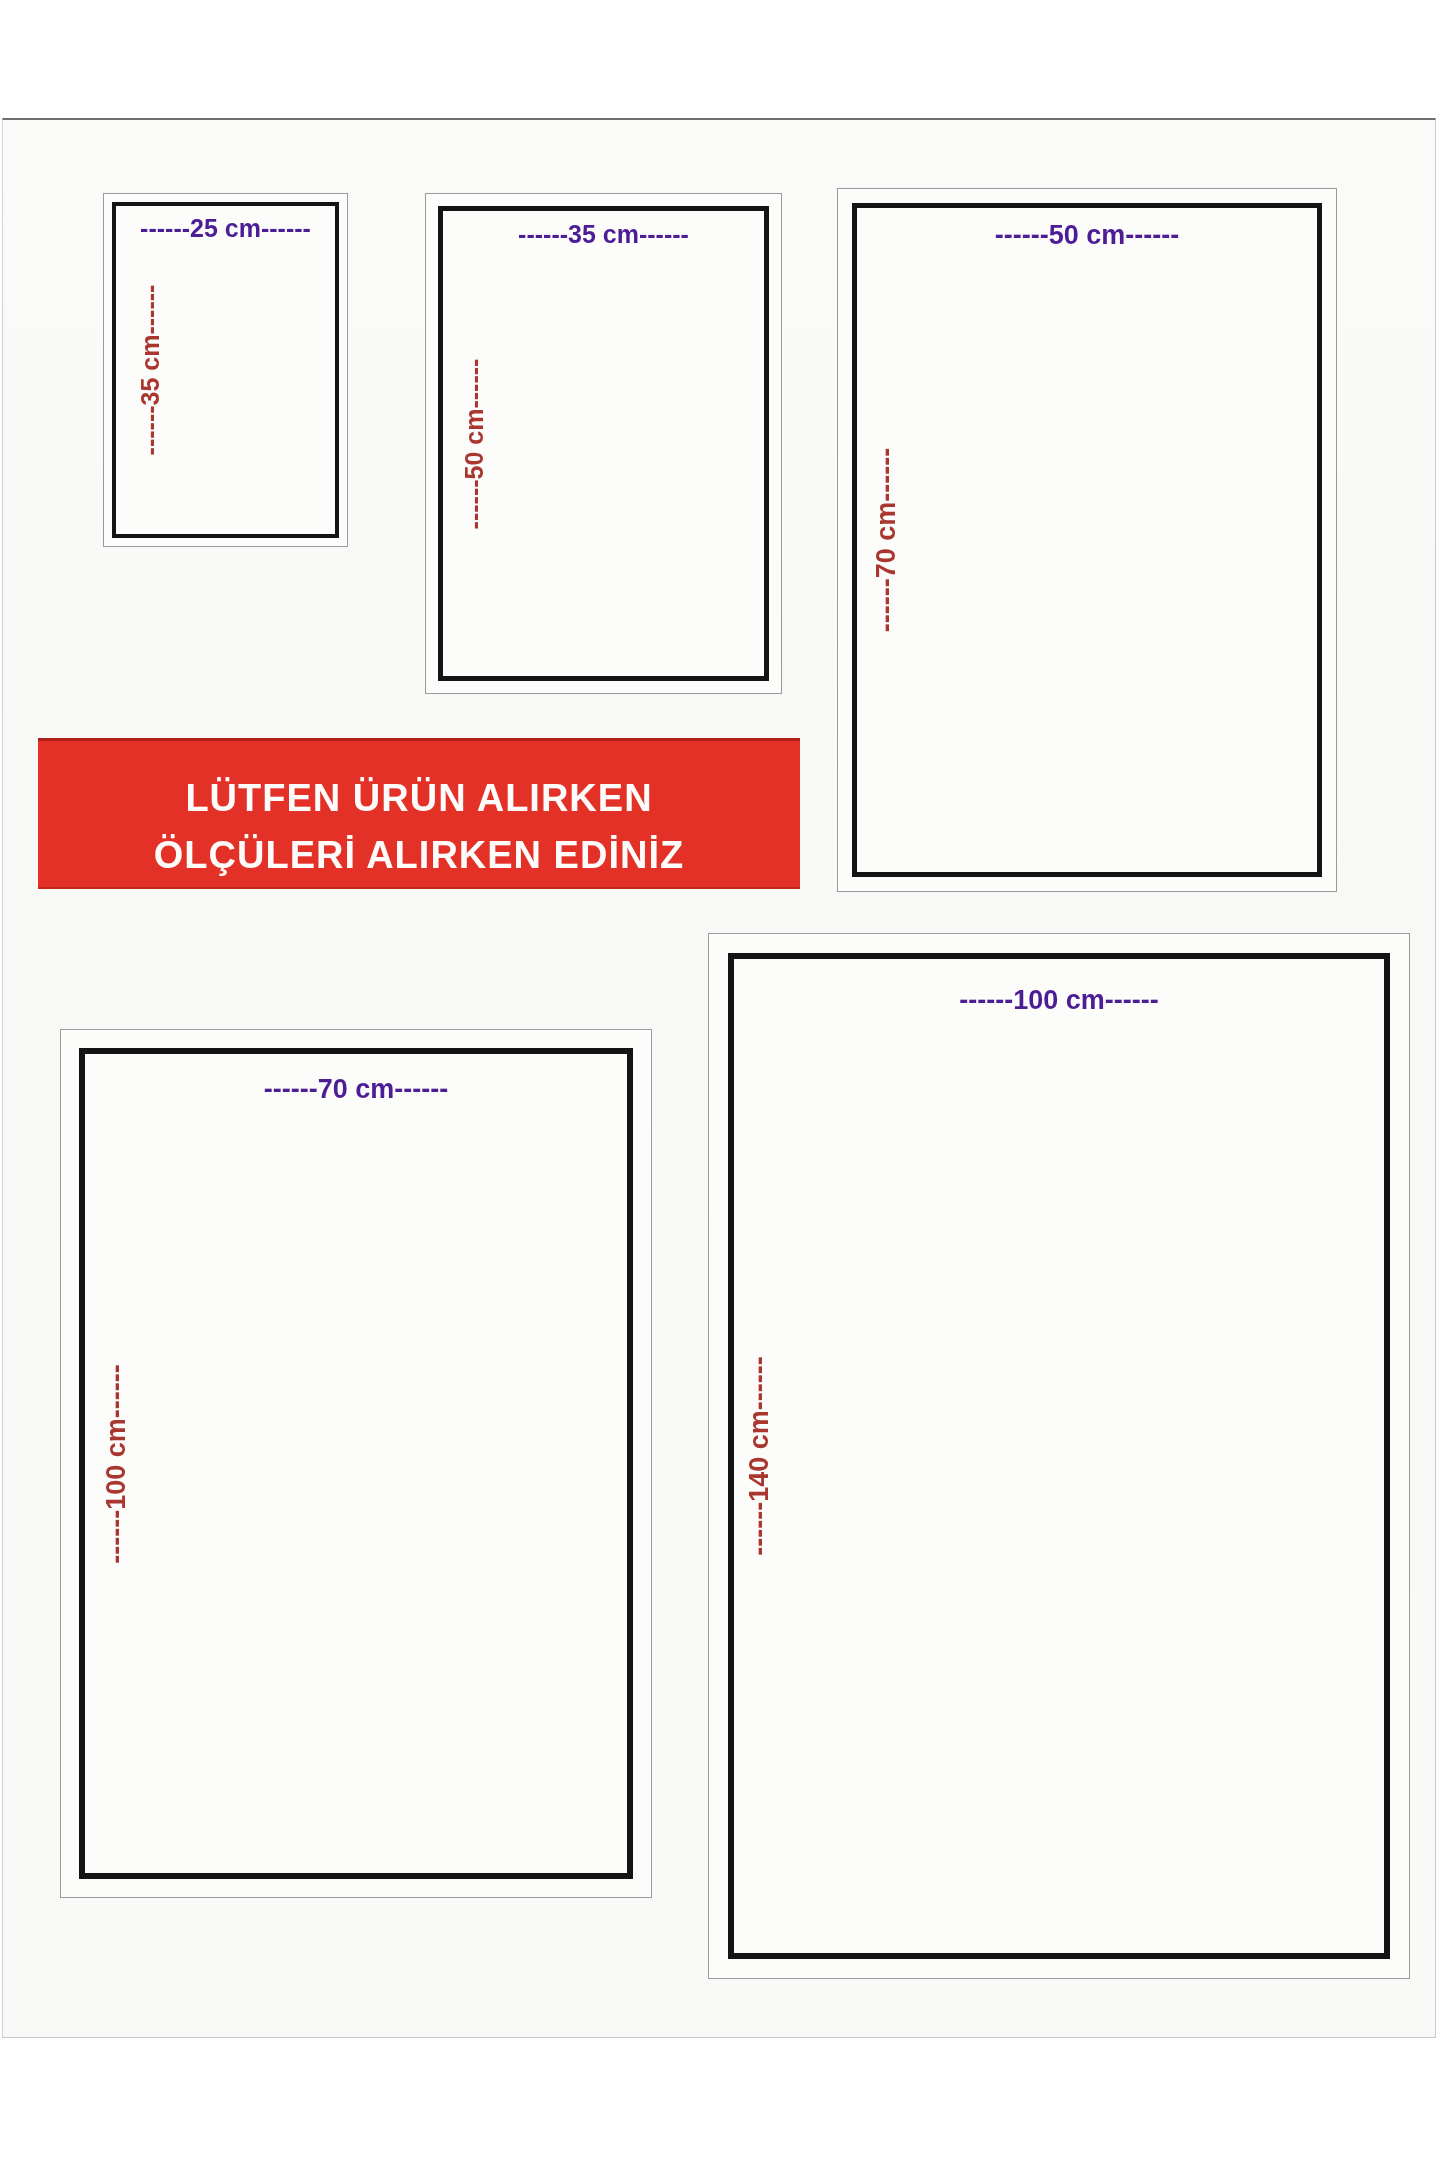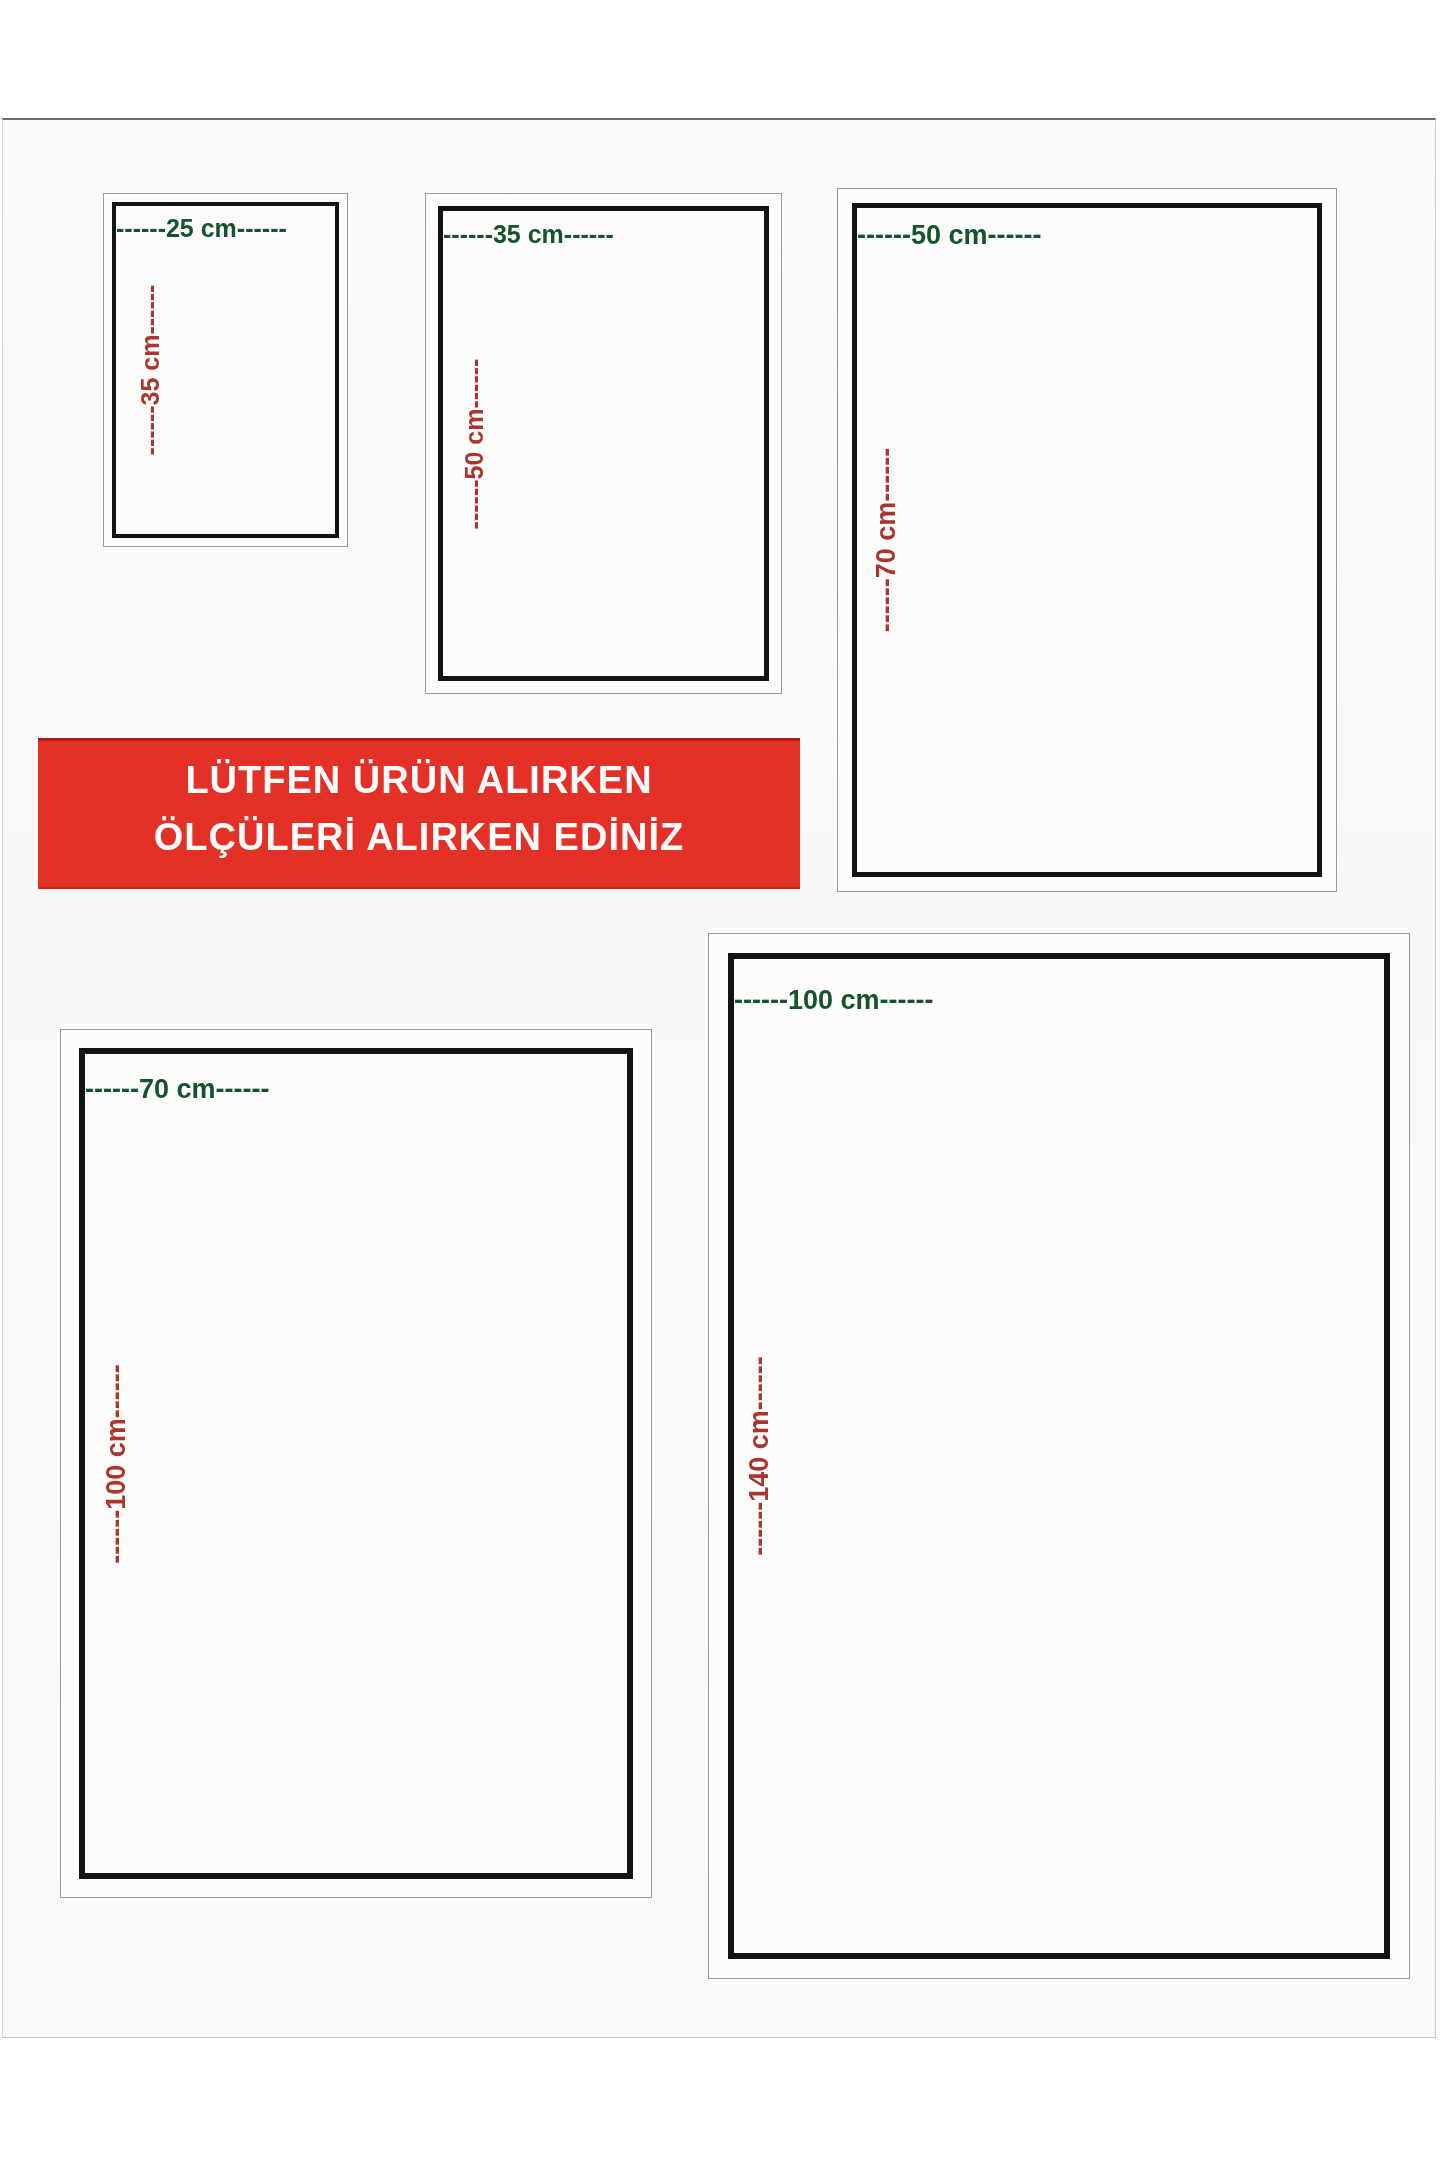--- a/index.html
+++ b/index.html
@@ -13,22 +13,22 @@
     background:linear-gradient(180deg,#fafaf8 0%,#f8f8f6 40%,#f9f9f7 100%);
     border-top:2px solid #6e6e6e;
     border-left:1px solid #d2d2d2;
     border-right:1px solid #c9c9c9;
     border-bottom:1px solid #c6c6c6;
   }
   
   .size-box{position:absolute;border:1px solid #9a9a9a;background:#fcfcfb;}
   .size-box .frame{position:absolute;border:4px solid #141414;}
   .hlabel{
-    position:absolute;left:0;right:0;text-align:left;
-    color:#14532d;font-weight:bold;white-space:nowrap;letter-spacing:0px;
+    position:absolute;left:0;right:0;text-align:center;
+    color:#4c1d95;font-weight:bold;white-space:nowrap;letter-spacing:0px;
   }
   .vlabel{
     position:absolute;top:50%;
     transform:translate(-50%,-50%) rotate(-90deg);
     color:#a9372f;font-weight:bold;white-space:nowrap;
   }
   
   .box1{left:103px;top:193px;width:243px;height:352px;}
   .box1 .frame{inset:8px;border-width:4px;}
   .box1 .hlabel{top:8px;font-size:25px;}
@@ -56,21 +56,21 @@
 
   
   .banner{
     position:absolute;left:38px;top:738px;width:762px;height:151px;
     background:#e43127;color:#fdfcfb;text-align:center;
     box-shadow:inset 0 3px 0 rgba(110,8,5,0.45), inset 0 -2px 0 rgba(110,8,5,0.25);
   }
   .banner .line{
     font-size:38px;font-weight:bold;line-height:57px;letter-spacing:1px;
   }
-  .banner .line:first-child{margin-top:14px;}
+  .banner .line:first-child{margin-top:32px;}
 </style>
 </head>
 <body>
 
 <div class="sheet"></div>
 
 <div class="size-box box1">
   <div class="frame">
     <div class="hlabel">------25 cm------</div>
     <div class="vlabel">------35 cm------</div>

